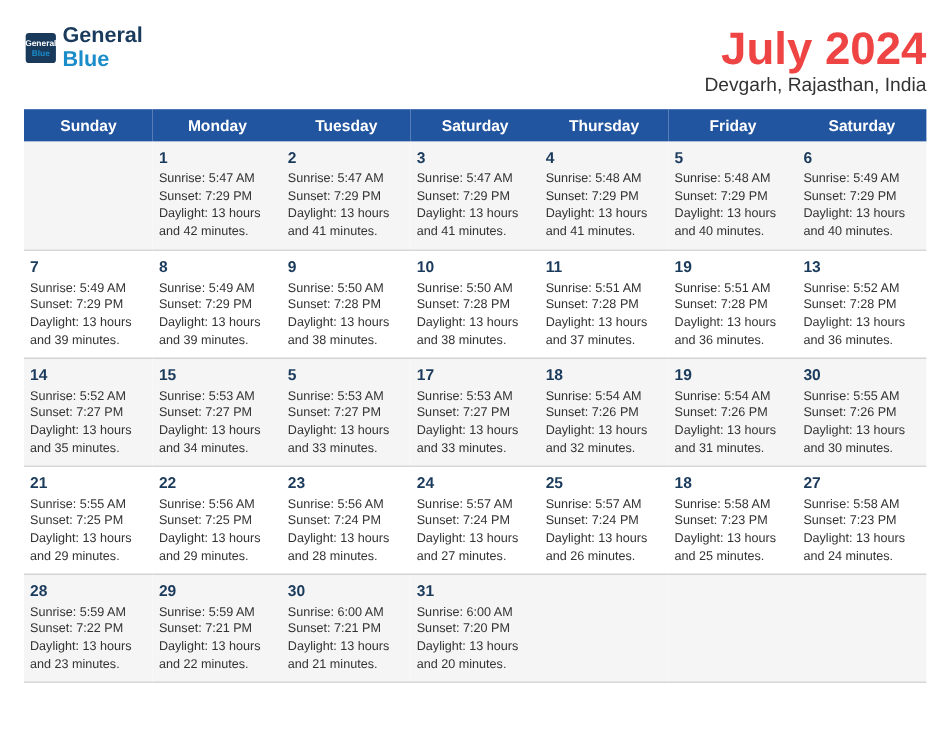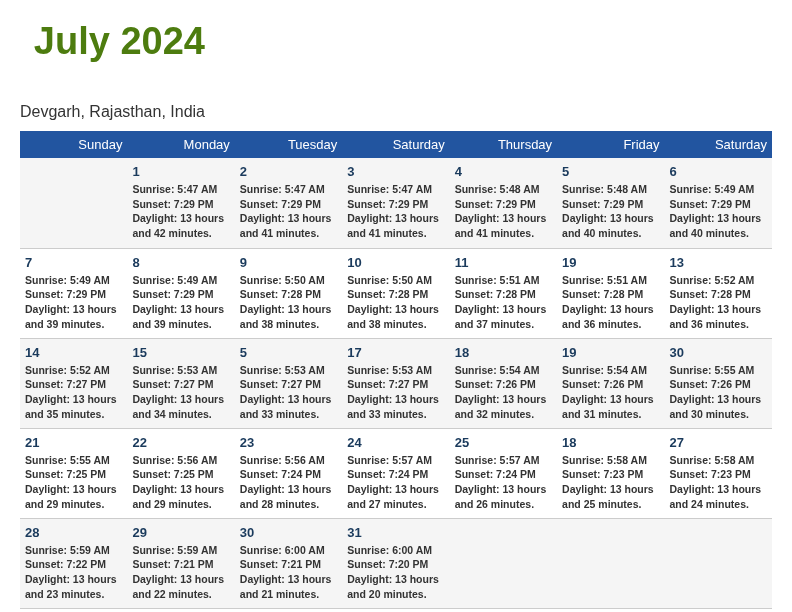--- a/index.html
+++ b/index.html
@@ -33,41 +33,40 @@
       width: 28px;
       height: 28px;
       margin-right: 4px;
     }
     .title-area {
       text-align: right;
     }
     .main-title {
       font-size: 38px;
       font-weight: bold;
-      color: #4d7c0f;
+      color: #ef4444;
     }
     .subtitle {
       font-size: 16px;
       color: #333;
-      margin-top: 40px;
     }
     table {
       width: 100%;
       border-collapse: collapse;
       font-size: 11px;
     }
     thead tr {
       background-color: #2255a0;
       color: white;
     }
     thead th {
       padding: 6px 5px;
-      text-align: right;
+      text-align: center;
       font-size: 13px;
-      font-weight: normal;
+      font-weight: bold;
     }
     tbody tr {
       border-bottom: 1px solid #ccc;
     }
     tbody tr:nth-child(odd) {
       background-color: #f5f5f5;
     }
     tbody tr:nth-child(even) {
       background-color: #ffffff;
     }
@@ -81,27 +80,39 @@
       font-size: 13px;
       font-weight: bold;
       color: #1a3a5c;
       display: block;
       margin-bottom: 3px;
     }
     .day-info {
       color: #333;
       font-size: 10.5px;
       line-height: 1.4;
-      font-weight: bold;
     }
   </style>
 </head>
 <body>
 
 <div class="header-area">
+  <div class="logo">
+    <svg class="logo-icon" viewBox="0 0 40 40">
+      <rect x="2" y="2" width="36" height="36" rx="4" fill="#1a3a5c"></rect>
+      <text x="20" y="18" text-anchor="middle" fill="white" font-size="10" font-weight="bold">General</text>
+      <text x="20" y="30" text-anchor="middle" fill="#1a8cc9" font-size="10" font-weight="bold">Blue</text>
+    </svg>
+    <div>
+      <div class="logo-text">
+        <div>General</div>
+        <div><span>Blue</span></div>
+      </div>
+    </div>
+  </div>
   <div class="title-area">
     <div class="main-title">July 2024</div>
     <div class="subtitle">Devgarh, Rajasthan, India</div>
   </div>
 </div>
 
 <table>
   <thead>
     <tr>
     <th>Sunday</th>

